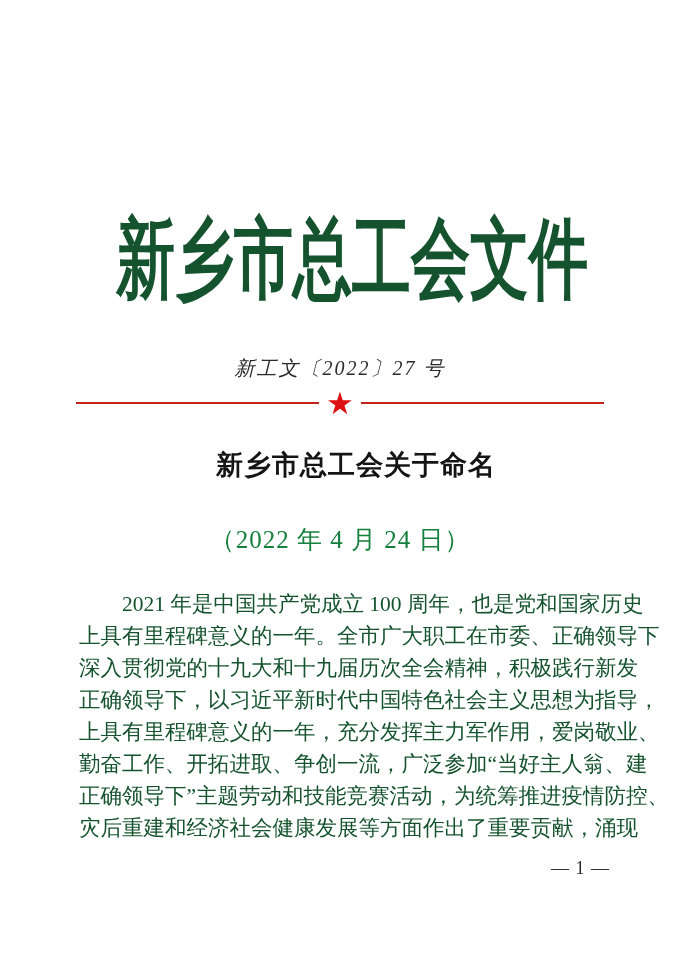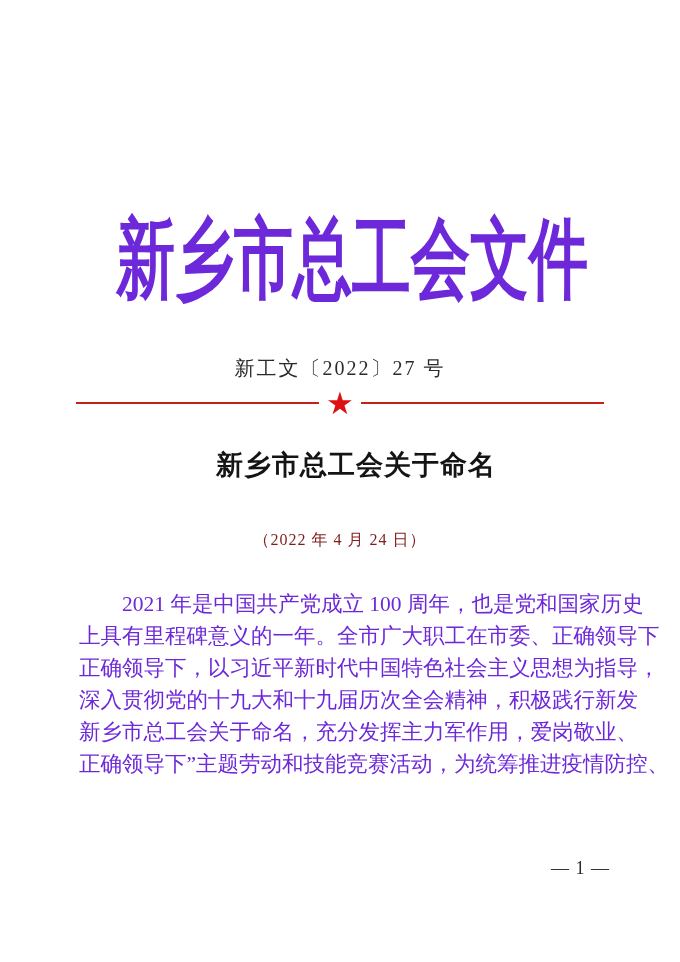--- a/index.html
+++ b/index.html
@@ -17,21 +17,21 @@
     color: #1f1f1f;
   }
 
   
   .letterhead {
     position: absolute;
     top: 212px;
     left: 0;
     width: 100%;
     text-align: center;
-    color: #6d28d9;
+    color: #14532d;
     font-weight: bold;
     font-size: 88px;
     line-height: 96px;
     white-space: nowrap;
   }
   .letterhead .squeeze {
     display: inline-block;
     transform: scaleX(0.67);
     transform-origin: center;
   }
@@ -40,20 +40,21 @@
   .doc-number {
     position: absolute;
     top: 354px;
     left: 0;
     width: 100%;
     text-align: center;
     font-size: 20px;
     line-height: 28px;
     letter-spacing: 2px;
     color: #2a2a2a;
+    font-style: italic;
   }
 
   
   .divider {
     position: absolute;
     top: 389px;
     left: 76px;
     right: 76px;
     height: 28px;
     display: flex;
@@ -87,34 +88,34 @@
     line-height: 37px;
     letter-spacing: 1px;
     white-space: nowrap;
   }
   .doc-date {
     position: absolute;
     top: 527px;
     left: 0;
     width: 100%;
     text-align: center;
-    font-size: 16px;
+    font-size: 25px;
     line-height: 26px;
-    color: #7f1d1d;
+    color: #15803d;
     letter-spacing: 1px;
   }
 
   
   .body-text {
     position: absolute;
     top: 588px;
     left: 79px;
     width: 524px;
     font-size: 21.5px;
-    color: #6d28d9;
+    color: #14532d;
   }
   .body-text .b-line {
     line-height: 32px;
     height: 32px;
     text-align: justify;
     text-align-last: justify;
     white-space: nowrap;
   }
   .body-text .b-line.indent {
     padding-left: 43px;
@@ -151,21 +152,23 @@
 
   <div class="doc-title">
     <div class="t-line">新乡市总工会关于命名</div>
   </div>
 
   <div class="doc-date">（2022 年 4 月 24 日）</div>
 
   <div class="body-text">
     <div class="b-line indent">2021 年是中国共产党成立 100 周年，也是党和国家历史</div>
     <div class="b-line">上具有里程碑意义的一年。全市广大职工在市委、正确领导下</div>
+    <div class="b-line">深入贯彻党的十九大和十九届历次全会精神，积极践行新发</div>
     <div class="b-line">正确领导下，以习近平新时代中国特色社会主义思想为指导，</div>
-    <div class="b-line">深入贯彻党的十九大和十九届历次全会精神，积极践行新发</div>
-    <div class="b-line">新乡市总工会关于命名，充分发挥主力军作用，爱岗敬业、</div>
+    <div class="b-line">上具有里程碑意义的一年，充分发挥主力军作用，爱岗敬业、</div>
+    <div class="b-line">勤奋工作、开拓进取、争创一流，广泛参加“当好主人翁、建</div>
     <div class="b-line">正确领导下”主题劳动和技能竞赛活动，为统筹推进疫情防控、</div>
+    <div class="b-line">灾后重建和经济社会健康发展等方面作出了重要贡献，涌现</div>
   </div>
 
   <div class="page-number">— 1 —</div>
 
 </div>
 
 </body></html>

